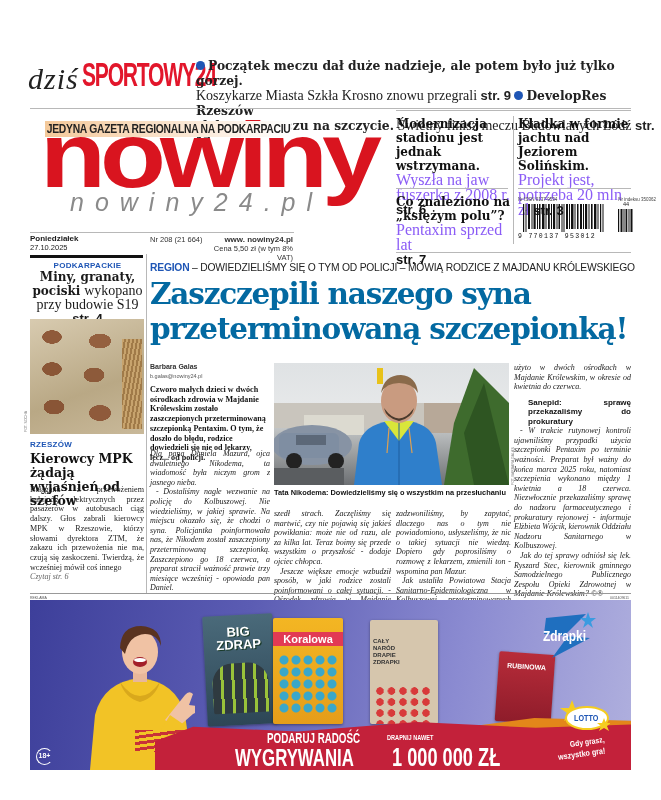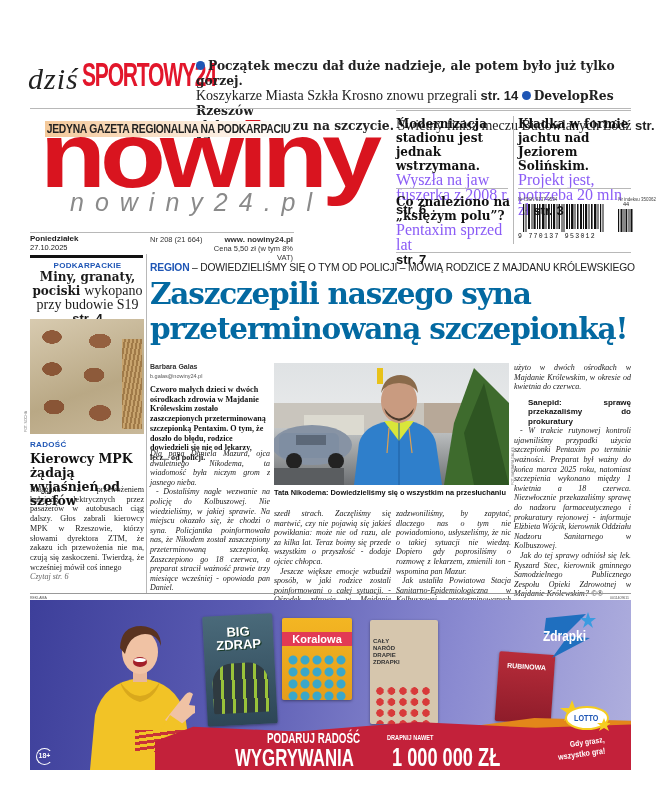--- a/index.html
+++ b/index.html
@@ -92,21 +92,21 @@
   .lotto { position: absolute; left: 530px; top: 100px; }
 </style>
 </head>
 <body>
 
 <div class="abs dzis">dziś</div>
 <div class="abs sport-logo">SPORTOWY24</div>
 <div class="abs sport-text">
   <span class="dot"></span><b>Początek meczu dał duże nadzieje, ale potem było już tylko gorzej.</b><br>
   <span>Koszykarze Miasta Szkła Krosno znowu przegrali</span>
-  <span class="str">str. 14</span>
+  <span class="str">str. 9</span>
   <span class="dot"></span><b>DevelopRes Rzeszów</b><br>
   <b>słabszy w meczu na szczycie.</b>
   <span>Świetny finisz meczu Budowlanych Łódź</span>
   <span class="str">str. 17</span>
 </div>
 <div class="hr" style="left:30px; top:108px; width:177px;"></div>
 <div class="hr" style="left:218px; top:108px; width:232px;"></div>
 <div class="hr" style="left:396px; top:108px; width:235px;"></div>
 
 <div class="abs logo">nowiny</div>
@@ -200,21 +200,21 @@
 <div class="vsep" style="left:146px; top:254px; height:340px;"></div>
 <div class="abs kicker" style="left:30px; top:261px; width:115px; text-align:center;">PODKARPACKIE</div>
 <div class="abs left-h1">
   <b>Miny, granaty, pociski</b>
   <span class="light">wykopano przy budowie S19</span>
   <span class="str">str. 4</span>
 </div>
 <div class="abs mines-photo"></div>
 <div class="abs photo-credit" style="left:24px; top:410px; height:22px;">FOT. SOCHA</div>
 
-<div class="abs kicker" style="left:30px; top:440px;">RADOŚĆ</div>
+<div class="abs kicker" style="left:30px; top:440px;">RZESZÓW</div>
 <div class="abs left-h2">Kierowcy MPK żądają wyjaśnień od szefów</div>
 <div class="abs left-body">
   <span>Bałaganu z przewożeniem hulajnóg elektrycznych przez pasażerów w autobusach ciąg dalszy. Głos zabrali kierowcy MPK w Rzeszowie, którzy słowami dyrektora ZTM, że zakazu ich przewożenia nie ma, czują się zaskoczeni. Twierdzą, że wcześniej mówił coś innego</span><br>
   <span class="cz">Czytaj str. 6</span>
 </div>
 
 <div class="abs region">
   <b>REGION</b><span> – DOWIEDZIELIŚMY SIĘ O TYM OD POLICJI – MÓWIĄ RODZICE  Z MAJDANU KRÓLEWSKIEGO</span>
 </div>
 <div class="abs headline">Zaszczepili naszego syna przeterminowaną szczepionką!</div>
@@ -291,21 +291,21 @@
     <ellipse cx="55" cy="40" rx="6" ry="2" fill="#fff"></ellipse>
     <path d="M80 100 L100 75 Q104 70 108 74 L104 85 L112 86 Q114 92 108 94 L92 108 Z" fill="#f0c2a4"></path>
     <path d="M70 120 L85 95 L98 104 L85 128 Z" fill="#f2c326"></path>
   </svg>
   <div class="age">18+</div>
 
   <div class="ticket" style="left:175px; top:15px; width:70px; height:110px; background:linear-gradient(180deg,#4a6a7a,#2d4656); transform:rotate(-3deg);">
     <div style="color:#fff;font-size:13px;line-height:13px;margin-top:10px;text-shadow:1px 1px 0 #1a3a2a;">BIG ZDRAP</div>
     <div style="margin:12px auto 0;width:56px;height:50px;background:repeating-linear-gradient(90deg,#2f3a40 0 8px,#9ac23a 8px 11px);border-radius:20px 20px 2px 2px;"></div>
   </div>
-  <div class="ticket" style="left:252px; top:18px; width:70px; height:82px; background:linear-gradient(180deg,#f3b623,#e59d1a);">
+  <div class="ticket" style="left:243px; top:18px; width:70px; height:106px; background:linear-gradient(180deg,#f3b623,#e59d1a);">
     <div style="color:#fff;background:#e23a54;font-size:11px;margin-top:14px;padding:1px 0;">Koralowa</div>
     <div style="margin:8px auto 0;width:60px;height:60px;background:radial-gradient(circle at 6px 6px,#3aa7c9 4px,transparent 5px) 0 0/12px 12px;"></div>
   </div>
   <div class="ticket" style="left:340px; top:20px; width:68px; height:104px; background:#d6c6ad;">
     <div style="color:#333;font-size:6px;line-height:7px;margin:18px 30px 0 3px;text-align:left;">CAŁY NARÓD DRAPIE ZDRAPKI</div>
     <div style="margin:20px auto 0;width:58px;height:40px;background:radial-gradient(circle at 5px 5px,#d83a3a 3.5px,transparent 4px) 0 0/11.5px 11px,#d6c6ad;"></div>
   </div>
   <div class="ticket" style="left:467px; top:53px; width:56px; height:70px; background:linear-gradient(180deg,#b82c3a,#8e1c2a);transform:rotate(4deg);">
     <div style="color:#fff;font-size:7px;margin-top:10px;">RUBINOWA</div>
   </div>

